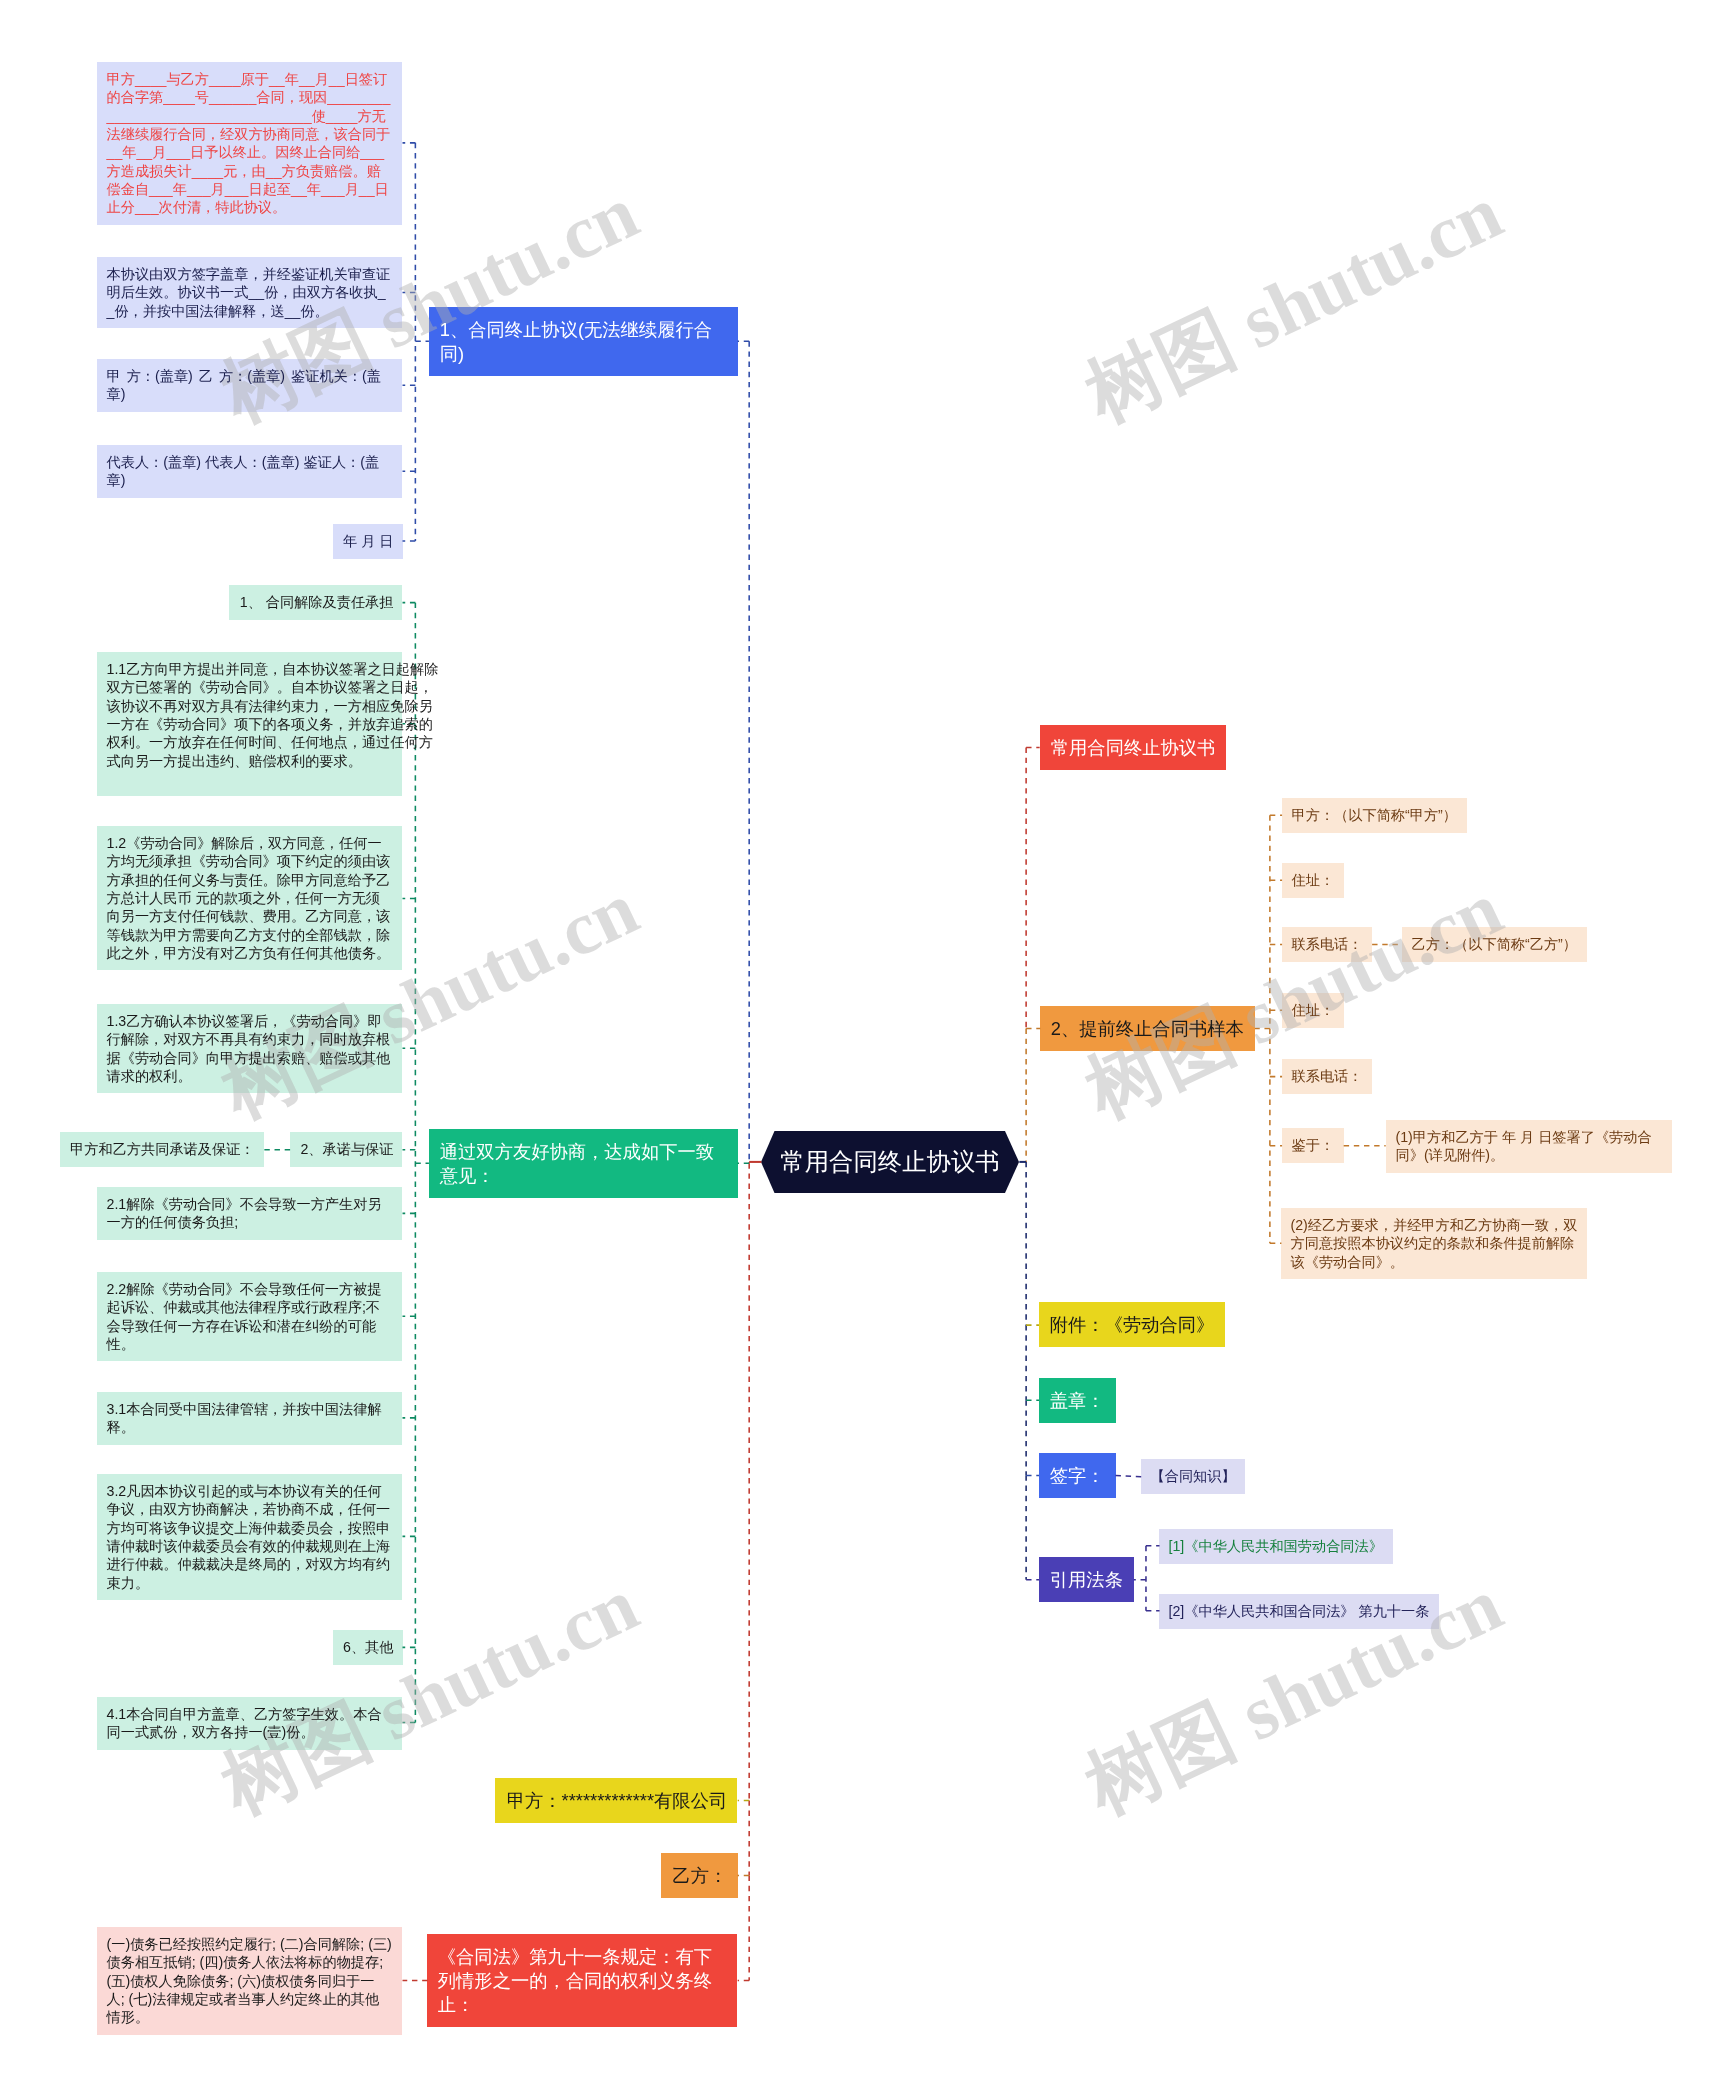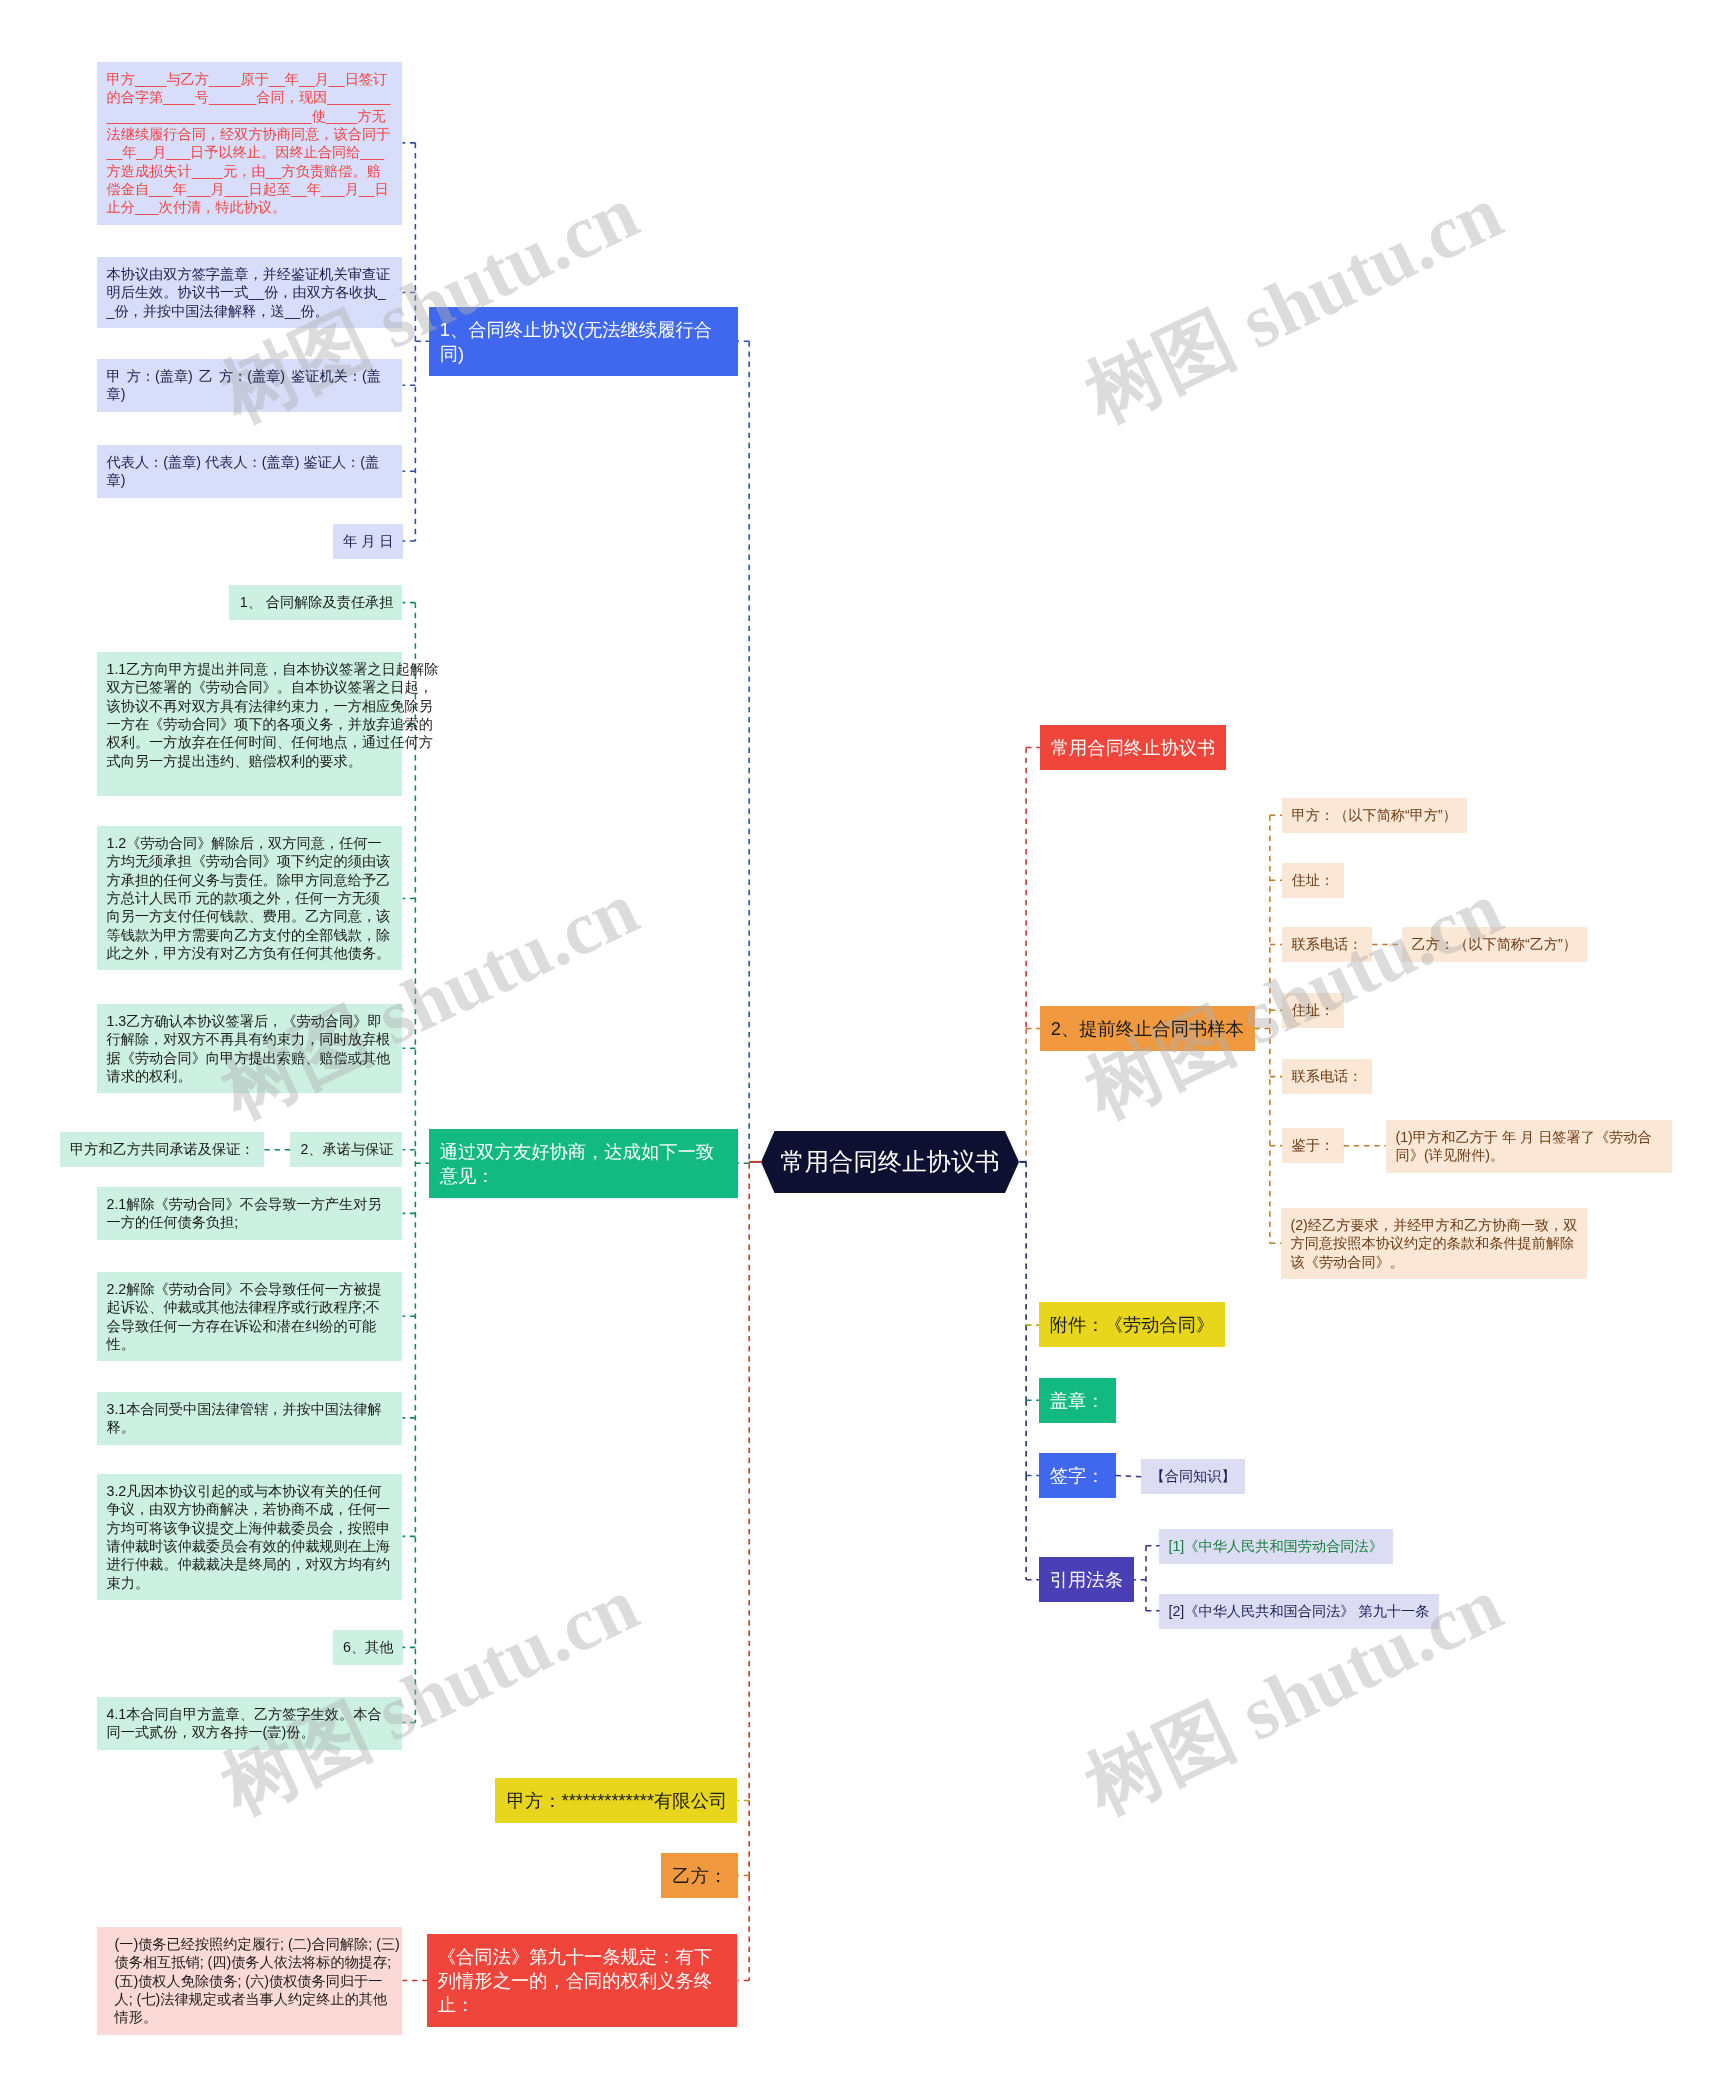--- a/index.html
+++ b/index.html
@@ -155,21 +155,21 @@
   <div class="node" id="node-b2-group2-sub" style="right: 1470px; top: 1132px; white-space: pre; word-break: normal; background: transparent; color: rgb(26, 26, 26);">甲方和乙方共同承诺及保证：</div>
   <div class="node" id="node-b2-group2-item-0" style="left: 97px; top: 1187px; width: 305px; background: transparent; color: rgb(26, 26, 26);">2.1解除《劳动合同》不会导致一方产生对另一方的任何债务负担;</div>
   <div class="node" id="node-b2-group2-item-1" style="left: 97px; top: 1272px; width: 305px; background: transparent; color: rgb(26, 26, 26);">2.2解除《劳动合同》不会导致任何一方被提起诉讼、仲裁或其他法律程序或行政程序;不会导致任何一方存在诉讼和潜在纠纷的可能性。</div>
   <div class="node" id="node-b2-group2-item-2" style="left: 97px; top: 1392px; width: 305px; background: transparent; color: rgb(26, 26, 26);">3.1本合同受中国法律管辖，并按中国法律解释。</div>
   <div class="node" id="node-b2-group2-item-3" style="left: 97px; top: 1474px; width: 305px; background: transparent; color: rgb(26, 26, 26);">3.2凡因本协议引起的或与本协议有关的任何争议，由双方协商解决，若协商不成，任何一方均可将该争议提交上海仲裁委员会，按照申请仲裁时该仲裁委员会有效的仲裁规则在上海进行仲裁。仲裁裁决是终局的，对双方均有约束力。</div>
   <div class="node" id="node-b2-group3" style="right: 1331px; top: 1630px; white-space: pre; word-break: normal; background: transparent; color: rgb(26, 26, 26);">6、其他</div>
   <div class="node" id="node-b2-group3-item-0" style="left: 97px; top: 1697px; width: 305px; background: transparent; color: rgb(26, 26, 26);">4.1本合同自甲方盖章、乙方签字生效。本合同一式贰份，双方各持一(壹)份。</div>
   <div class="node" id="node-branch3" style="right: 996px; top: 1778px; white-space: pre; word-break: normal; background: transparent; color: rgb(26, 26, 26); font-size: 18.3px; line-height: 24px; padding: 10.8px;">甲方：*************有限公司</div>
   <div class="node" id="node-branch4" style="right: 996px; top: 1853px; white-space: pre; word-break: normal; background: transparent; color: rgb(26, 26, 26); font-size: 18.3px; line-height: 24px; padding: 10.8px;">乙方：</div>
   <div class="node" id="node-branch5" style="left: 427px; top: 1934px; width: 310px; background: transparent; color: rgb(255, 255, 255); font-size: 18.3px; line-height: 24px; padding: 10.8px;">《合同法》第九十一条规定：有下列情形之一的，合同的权利义务终止：</div>
-  <div class="node" id="node-b5-child-0" style="left: 105px; top: 1927px; width: 305px; background: transparent; color: rgb(26, 26, 26);">(一)债务已经按照约定履行; (二)合同解除; (三)债务相互抵销; (四)债务人依法将标的物提存; (五)债权人免除债务; (六)债权债务同归于一人; (七)法律规定或者当事人约定终止的其他情形。</div>
+  <div class="node" id="node-b5-child-0" style="left: 97px; top: 1927px; width: 305px; background: transparent; color: rgb(26, 26, 26);">(一)债务已经按照约定履行; (二)合同解除; (三)债务相互抵销; (四)债务人依法将标的物提存; (五)债权人免除债务; (六)债权债务同归于一人; (七)法律规定或者当事人约定终止的其他情形。</div>
   <div class="node" id="node-r1" style="left: 1040px; top: 725px; white-space: pre; word-break: normal; background: transparent; color: rgb(255, 255, 255); font-size: 18.3px; line-height: 24px; padding: 10.8px;">常用合同终止协议书</div>
   <div class="node" id="node-r2" style="left: 1040px; top: 1006px; white-space: pre; word-break: normal; background: transparent; color: rgb(26, 26, 26); font-size: 18.3px; line-height: 24px; padding: 10.8px;">2、提前终止合同书样本</div>
   <div class="node" id="node-r3" style="left: 1039px; top: 1302px; white-space: pre; word-break: normal; background: transparent; color: rgb(26, 26, 26); font-size: 18.3px; line-height: 24px; padding: 10.8px;">附件：《劳动合同》</div>
   <div class="node" id="node-r4" style="left: 1039px; top: 1378px; white-space: pre; word-break: normal; background: transparent; color: rgb(255, 255, 255); font-size: 18.3px; line-height: 24px; padding: 10.8px;">盖章：</div>
   <div class="node" id="node-r5" style="left: 1039px; top: 1453px; white-space: pre; word-break: normal; background: transparent; color: rgb(255, 255, 255); font-size: 18.3px; line-height: 24px; padding: 10.8px;">签字：</div>
   <div class="node" id="node-r6" style="left: 1039px; top: 1557px; white-space: pre; word-break: normal; background: transparent; color: rgb(255, 255, 255); font-size: 18.3px; line-height: 24px; padding: 10.8px;">引用法条</div>
   <div class="node" id="node-r2-child-0" style="left: 1282px; top: 798px; white-space: pre; word-break: normal; background: transparent; color: rgb(107, 58, 18);">甲方：（以下简称“甲方”）</div>
   <div class="node" id="node-r2-child-1" style="left: 1282px; top: 863px; white-space: pre; word-break: normal; background: transparent; color: rgb(107, 58, 18);">住址：</div>
   <div class="node" id="node-r2-child-2" style="left: 1282px; top: 927px; white-space: pre; word-break: normal; background: transparent; color: rgb(107, 58, 18);">联系电话：</div>
   <div class="node" id="node-r2-child-3" style="left: 1282px; top: 993px; white-space: pre; word-break: normal; background: transparent; color: rgb(107, 58, 18);">住址：</div>

